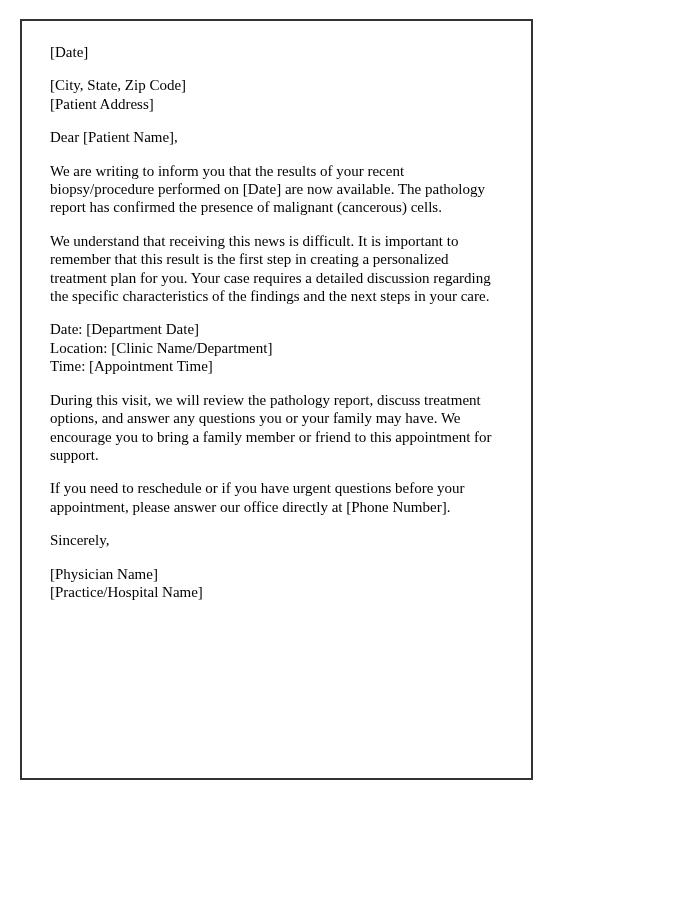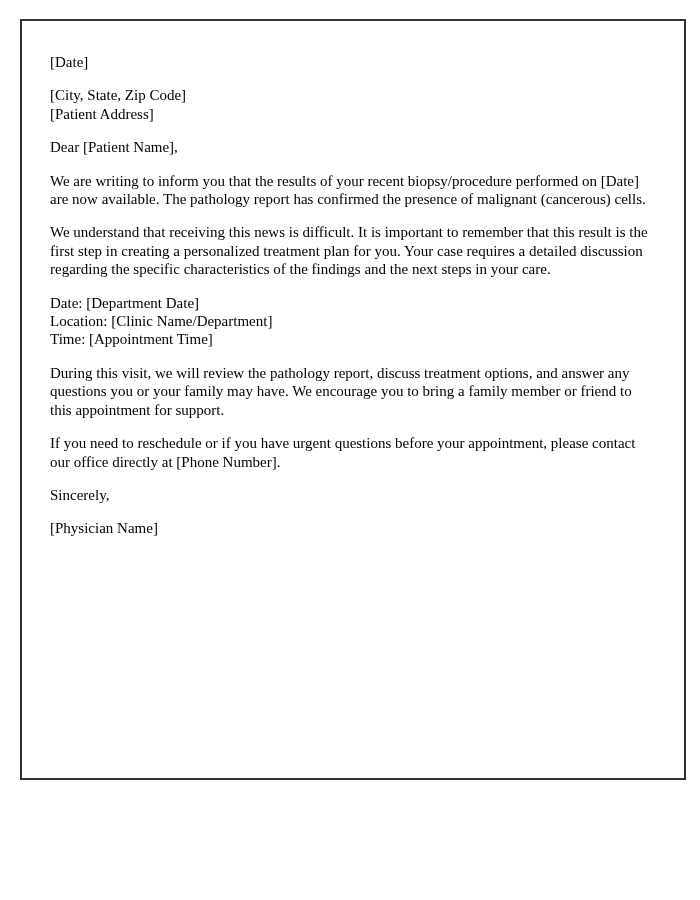--- a/index.html
+++ b/index.html
@@ -12,26 +12,26 @@
     height: 900px;
     overflow: hidden;
     position: relative;
     font-family: "Liberation Serif", "DejaVu Serif", serif;
     color: #000000;
   }
   .page {
     position: absolute;
     left: 20px;
     top: 19px;
-    width: 666px;
+    width: 513px;
     height: 761px;
     box-sizing: border-box;
     border: 2px solid #333333;
     background: #ffffff;
-    padding: 32px 28px;
+    padding: 22px 28px;
   }
   .letter {
     font-size: 15px;
     line-height: 18.4px;
   }
   .letter p,
   .letter .block {
     margin: 15px 0;
   }
   .letter > :first-child {
@@ -74,22 +74,23 @@
         <span>[Clinic Name/Department]</span>
       </div>
       <div>
         <span class="bold">Time:</span>
         <span>[Appointment Time]</span>
       </div>
     </div>
 
     <p>During this visit, we will review the pathology report, discuss treatment options, and answer any questions you or your family may have. We encourage you to bring a family member or friend to this appointment for support.</p>
 
-    <p>If you need to reschedule or if you have urgent questions before your appointment, please contact our office directly at [Phone Number].</p>
+    <p>If you need to reschedule or if you have urgent questions before your appointment, please answer our office directly at [Phone Number].</p>
 
     <p>Sincerely,</p>
 
     <div class="block">
       <div>[Physician Name]</div>
+      <div>[Practice/Hospital Name]</div>
     </div>
 
   </div>
 </div>
 
 </body></html>

